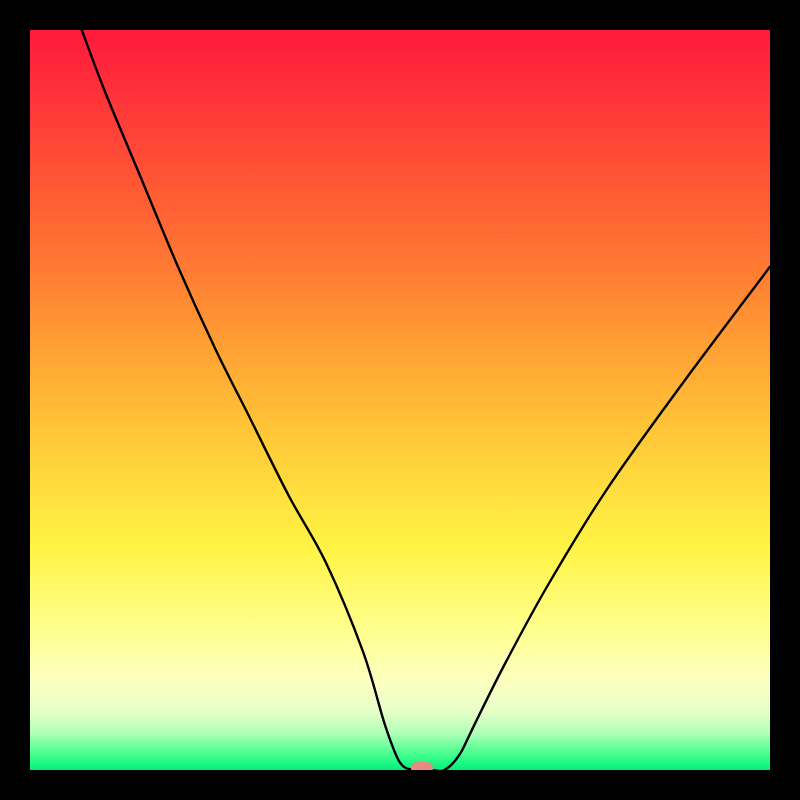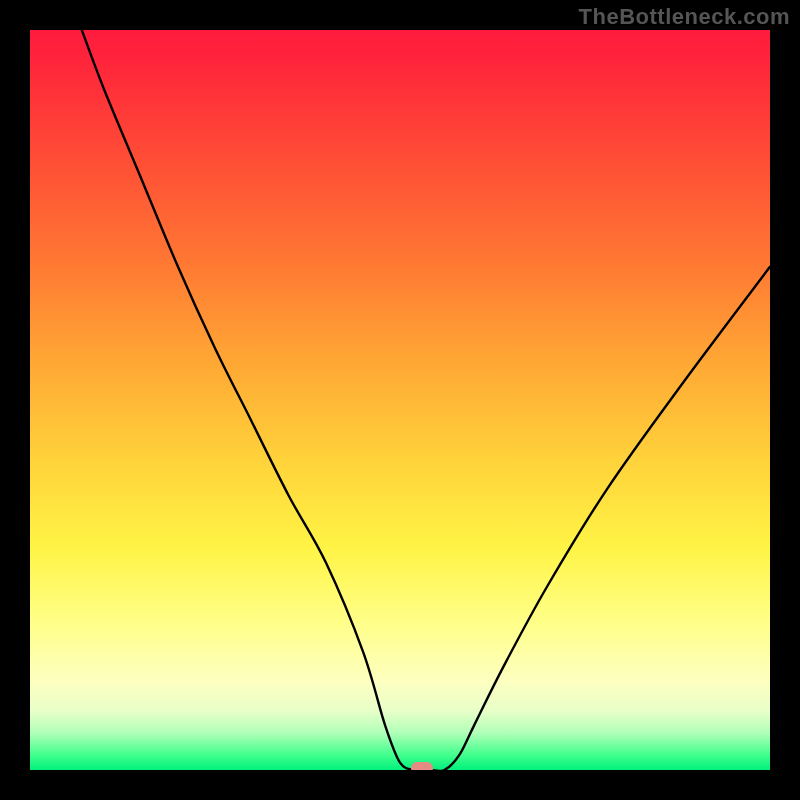--- a/index.html
+++ b/index.html
@@ -69,21 +69,20 @@
     border-radius: 6px;
     transform: translate(-50%, -50%);
     z-index: 5;
   }
 </style>
 </head>
 <body>
 
 <div class="frame">
 
-  <div class="watermark">TheBottleneck.com</div>
 
   <div class="plot-area">
     <div class="gradient"></div>
 
     <svg class="curve" viewBox="0 0 740 740" preserveAspectRatio="none">
       <path fill="none" stroke="#000" stroke-width="2.4" stroke-linecap="round" stroke-linejoin="round" d="M 51.8 0.0 C 55.5 9.9, 64.1 34.5, 74.0 59.2 C 83.9 83.9, 98.7 118.4, 111.0 148.0 C 123.3 177.6, 135.7 208.4, 148.0 236.8 C 160.3 265.2, 172.7 292.3, 185.0 318.2 C 197.3 344.1, 209.7 367.5, 222.0 392.2 C 234.3 416.9, 246.7 442.8, 259.0 466.2 C 271.3 489.6, 283.7 506.9, 296.0 532.8 C 308.3 558.7, 323.1 594.5, 333.0 621.6 C 342.9 648.7, 349.0 677.1, 355.2 695.6 C 361.4 714.1, 365.1 725.2, 370.0 732.6 C 374.9 740.0, 379.9 738.8, 384.8 740.0 C 389.7 741.2, 394.7 740.0, 399.6 740.0 C 404.5 740.0, 409.5 742.5, 414.4 740.0 C 419.3 737.5, 424.3 732.6, 429.2 725.2 C 434.1 717.8, 436.6 710.4, 444.0 695.6 C 451.4 680.8, 461.3 659.8, 473.6 636.4 C 485.9 613.0, 500.7 584.6, 518.0 555.0 C 535.3 525.4, 555.0 492.1, 577.2 458.8 C 599.4 425.5, 624.1 392.2, 651.2 355.2 C 678.3 318.2, 725.2 256.5, 740.0 236.8"></path>
     </svg>
 
     <div class="marker" style="left: 392.2px; top: 738px; background: rgb(229, 139, 131);"></div>
   </div>

